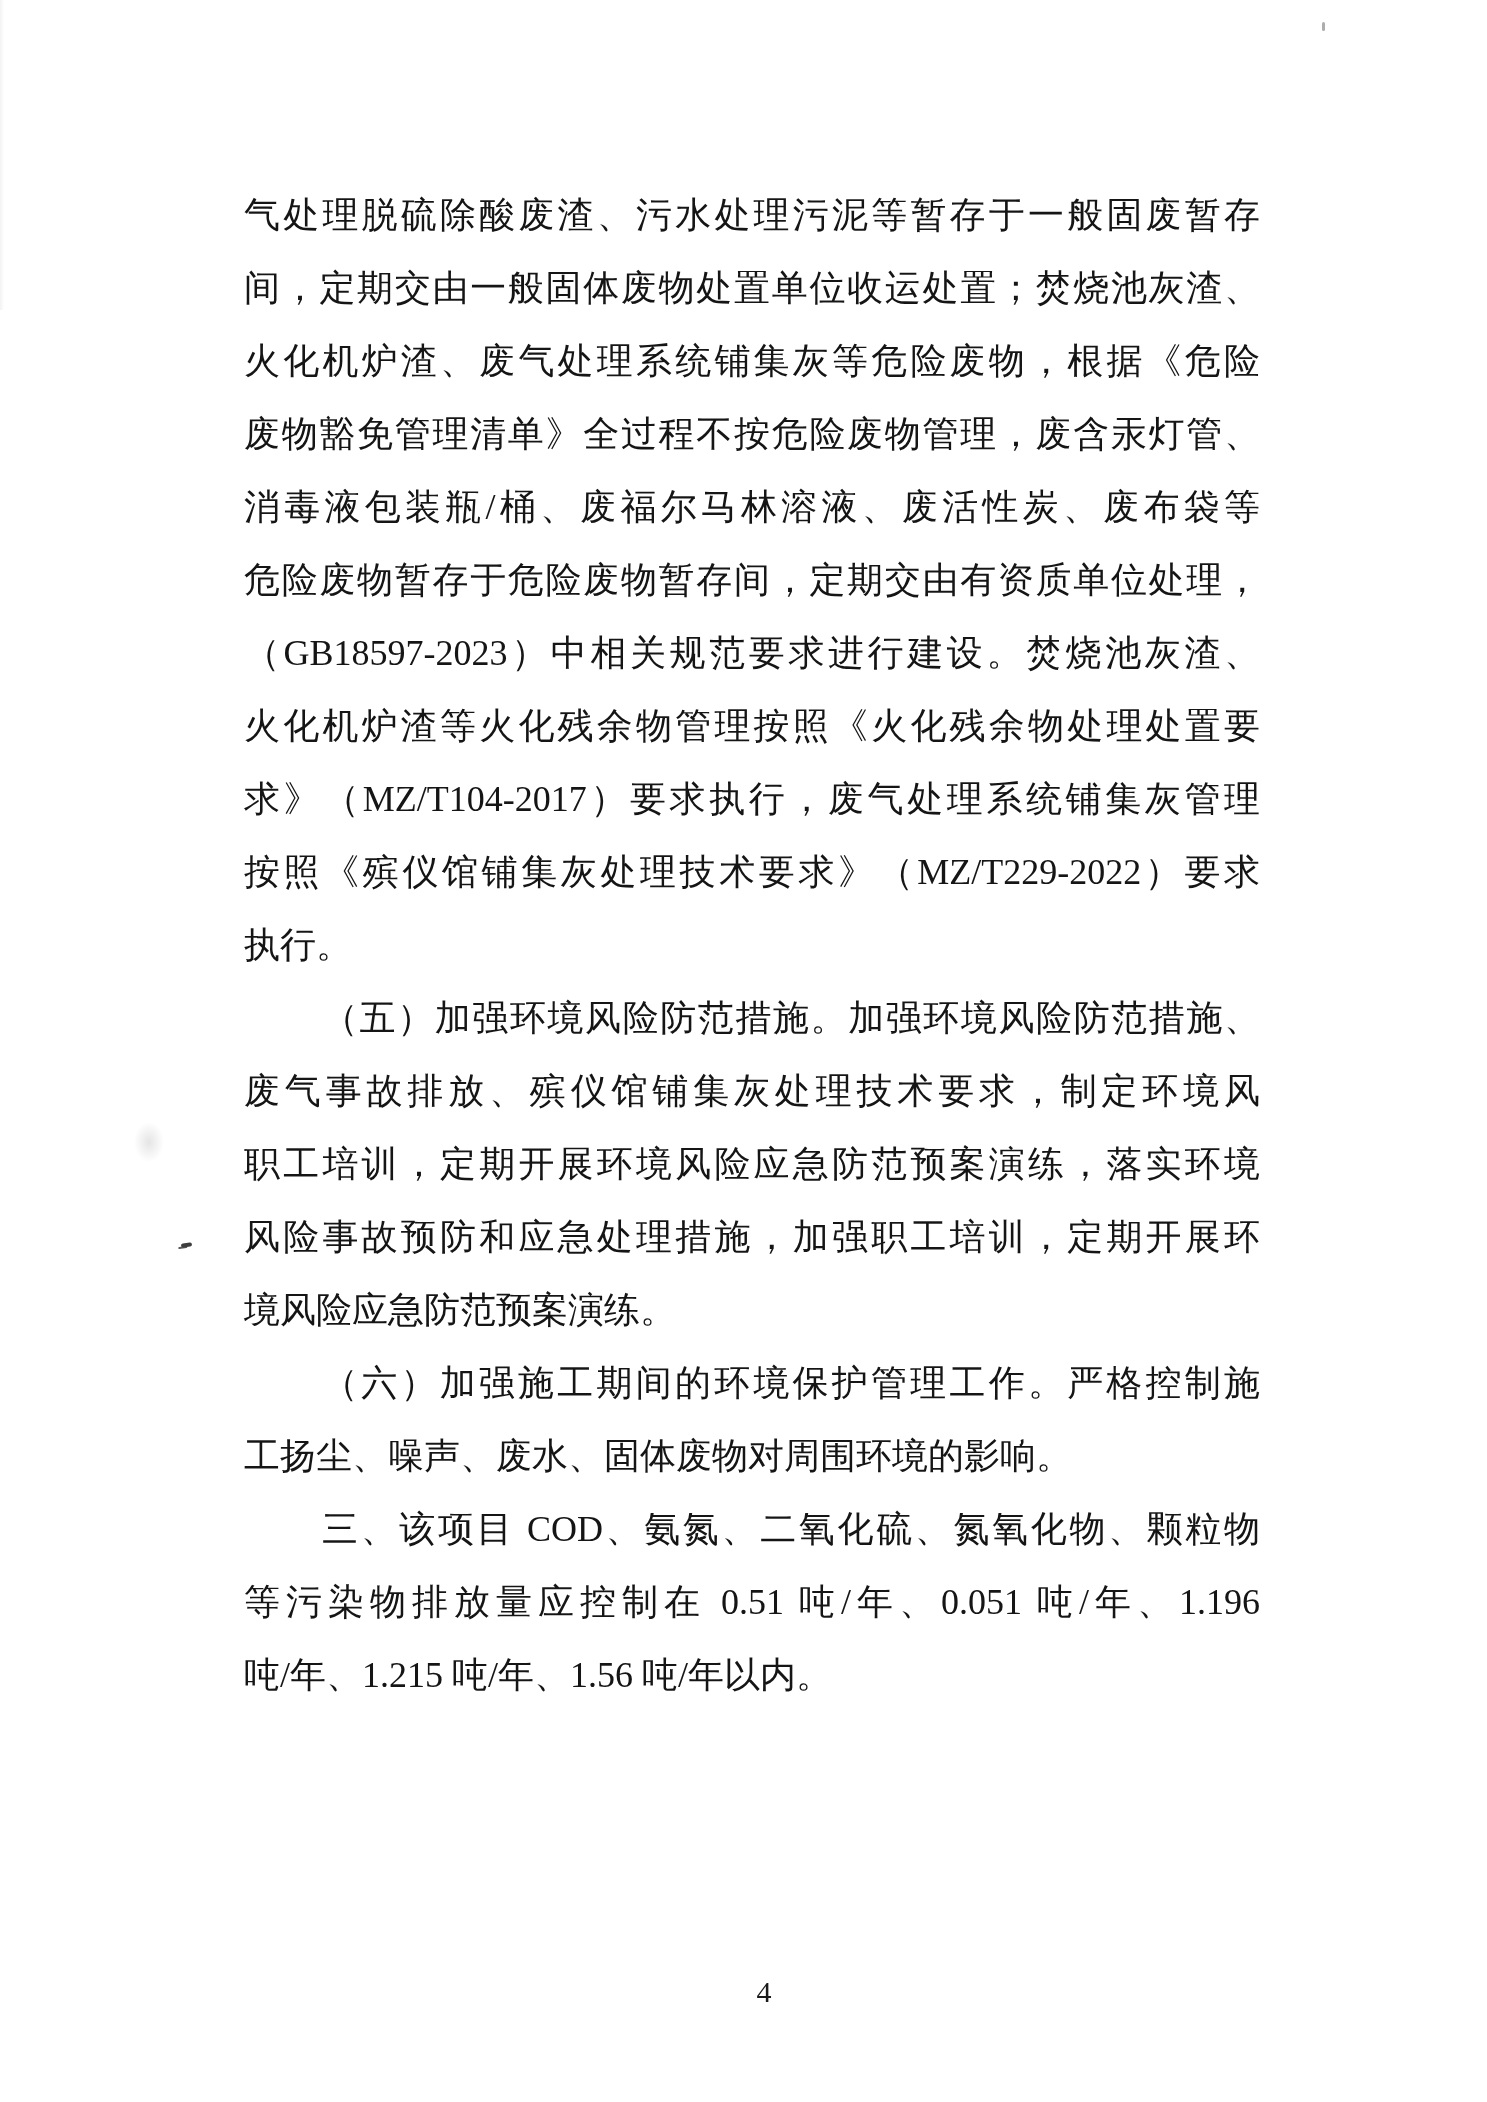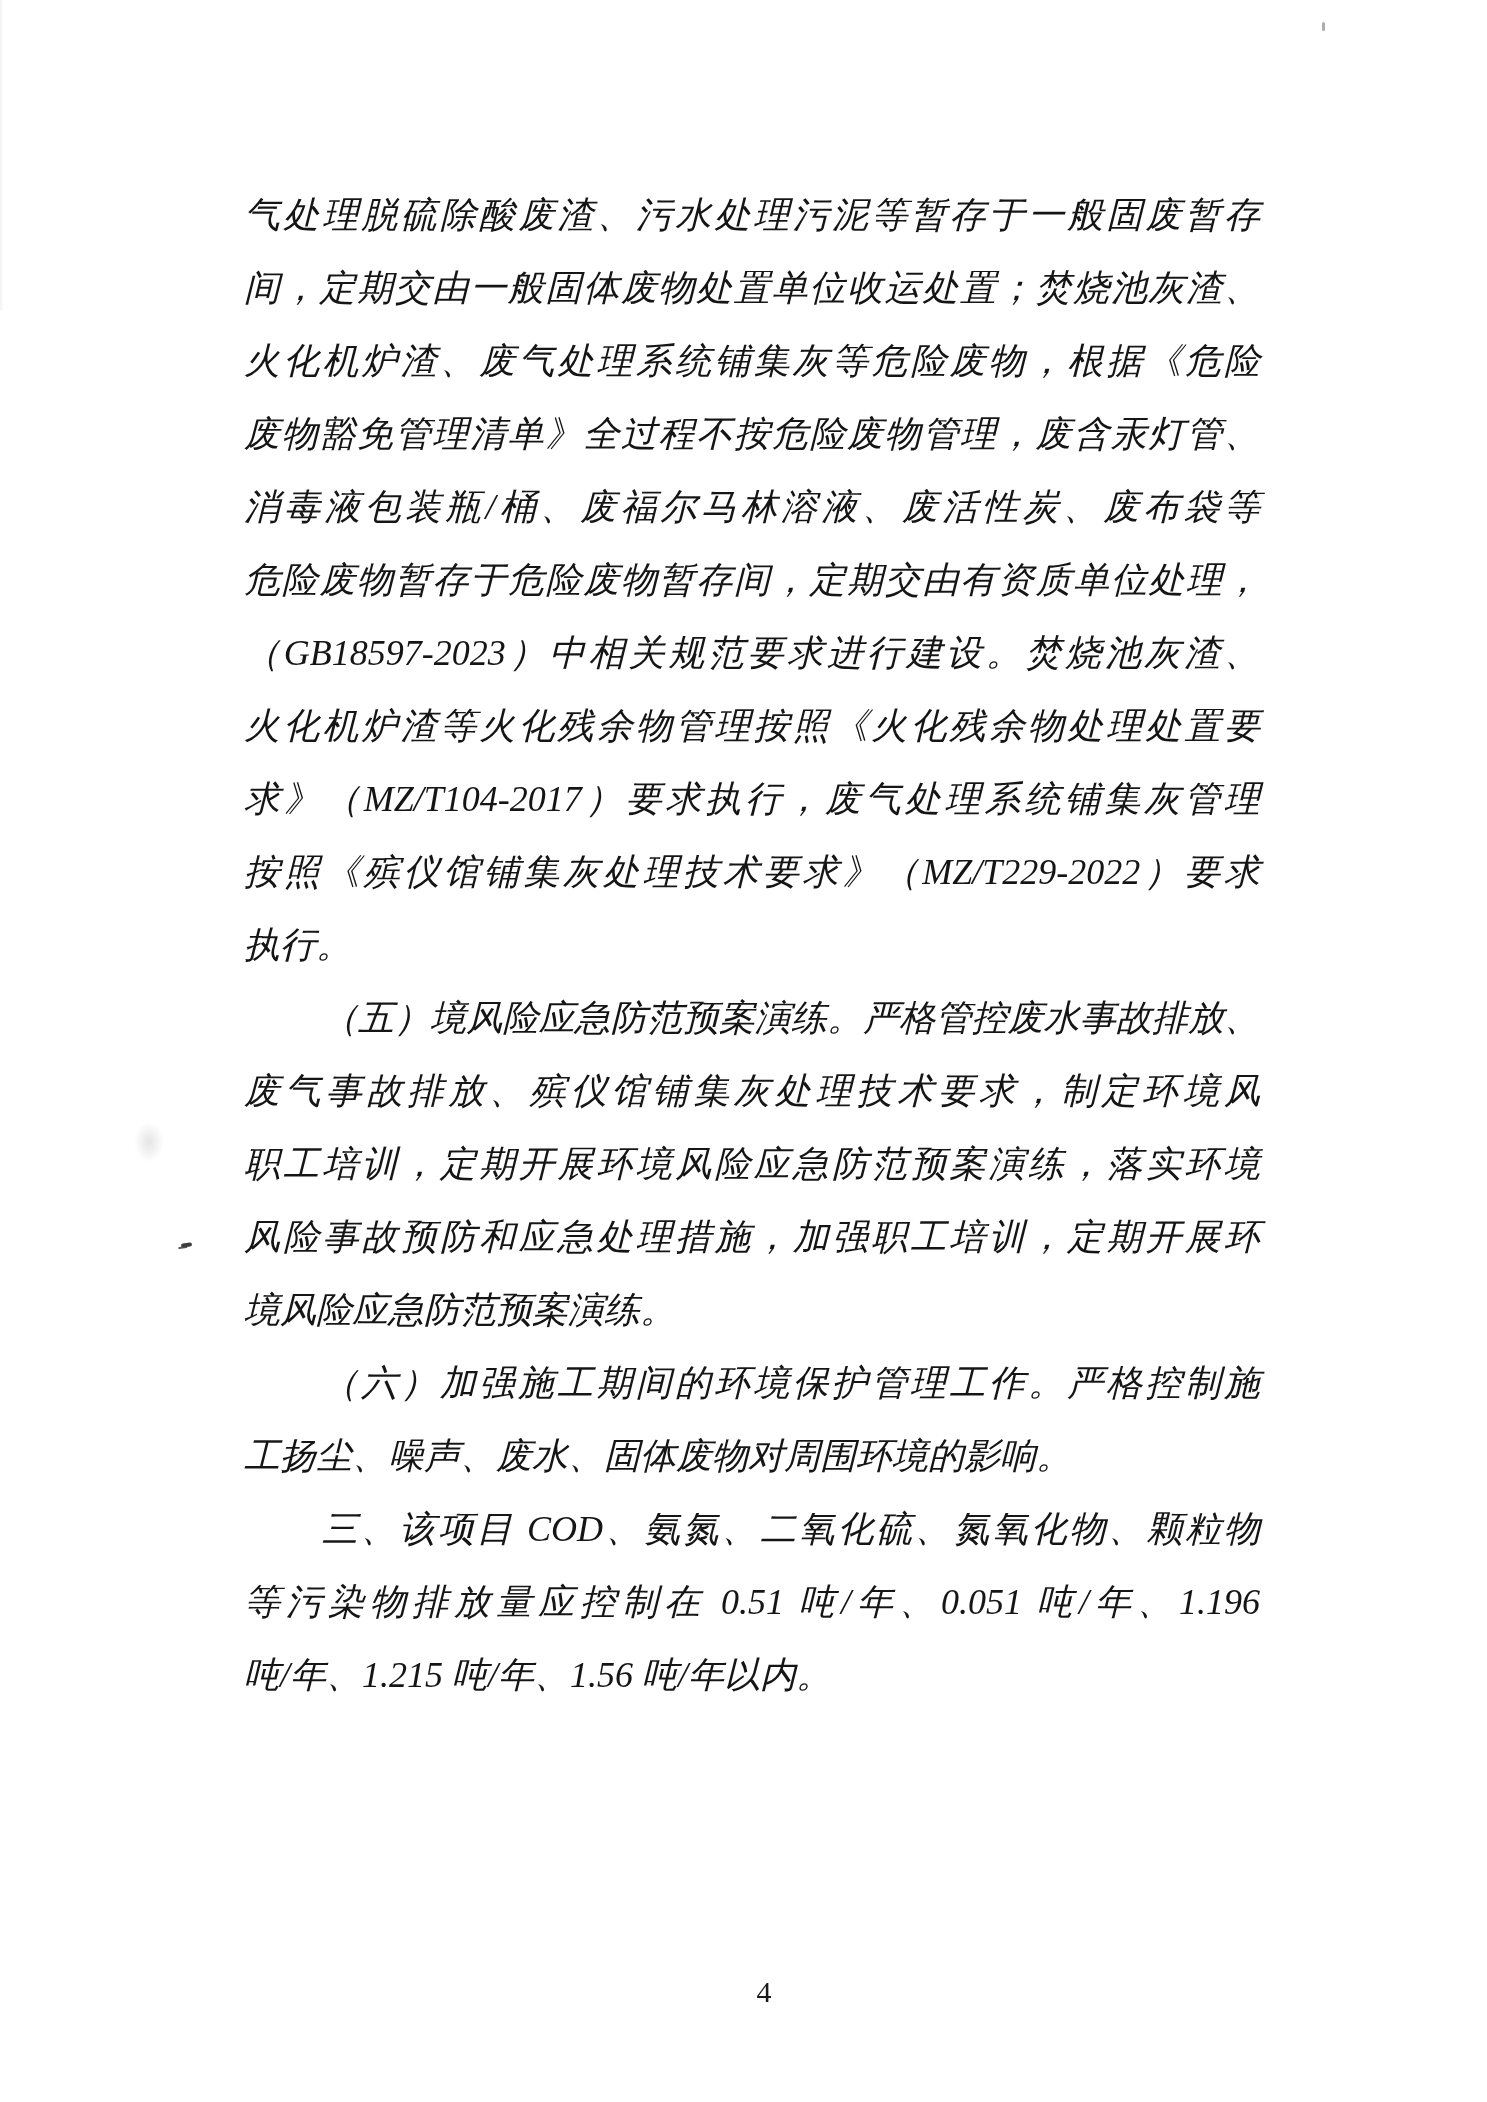--- a/index.html
+++ b/index.html
@@ -25,21 +25,20 @@
   .line {
     height: 73px;
     line-height: 73px;
     font-size: 36px;
     color: #151515;
     text-align: justify;
     text-align-last: justify;
     text-justify: inter-ideograph;
     white-space: normal;
     overflow: visible;
-    font-style: italic;
   }
   .line.end {           
     text-align-last: left;
   }
   .line.ind {           
     text-indent: 78px;
   }
   
   .pagenum {
     position: absolute;
@@ -102,21 +101,21 @@
     <div class="line">间，定期交由一般固体废物处置单位收运处置；焚烧池灰渣、</div>
     <div class="line">火化机炉渣、废气处理系统铺集灰等危险废物，根据《危险</div>
     <div class="line">废物豁免管理清单》全过程不按危险废物管理，废含汞灯管、</div>
     <div class="line">消毒液包装瓶/桶、废福尔马林溶液、废活性炭、废布袋等</div>
     <div class="line">危险废物暂存于危险废物暂存间，定期交由有资质单位处理，</div>
     <div class="line">（GB18597-2023）中相关规范要求进行建设。焚烧池灰渣、</div>
     <div class="line">火化机炉渣等火化残余物管理按照《火化残余物处理处置要</div>
     <div class="line">求》（MZ/T104-2017）要求执行，废气处理系统铺集灰管理</div>
     <div class="line">按照《殡仪馆铺集灰处理技术要求》（MZ/T229-2022）要求</div>
     <div class="line end">执行。</div>
-    <div class="line ind">（五）境风险应急防范预案演练。严格管控废水事故排放、</div>
+    <div class="line ind">（五）加强环境风险防范措施。加强环境风险防范措施、</div>
     <div class="line">废气事故排放、殡仪馆铺集灰处理技术要求，制定环境风</div>
     <div class="line">职工培训，定期开展环境风险应急防范预案演练，落实环境</div>
     <div class="line">风险事故预防和应急处理措施，加强职工培训，定期开展环</div>
     <div class="line end">境风险应急防范预案演练。</div>
     <div class="line ind">（六）加强施工期间的环境保护管理工作。严格控制施</div>
     <div class="line end">工扬尘、噪声、废水、固体废物对周围环境的影响。</div>
     <div class="line ind">三、该项目 COD、氨氮、二氧化硫、氮氧化物、颗粒物</div>
     <div class="line">等污染物排放量应控制在 0.51 吨/年、0.051 吨/年、1.196</div>
     <div class="line end">吨/年、1.215 吨/年、1.56 吨/年以内。</div>
   </div>

